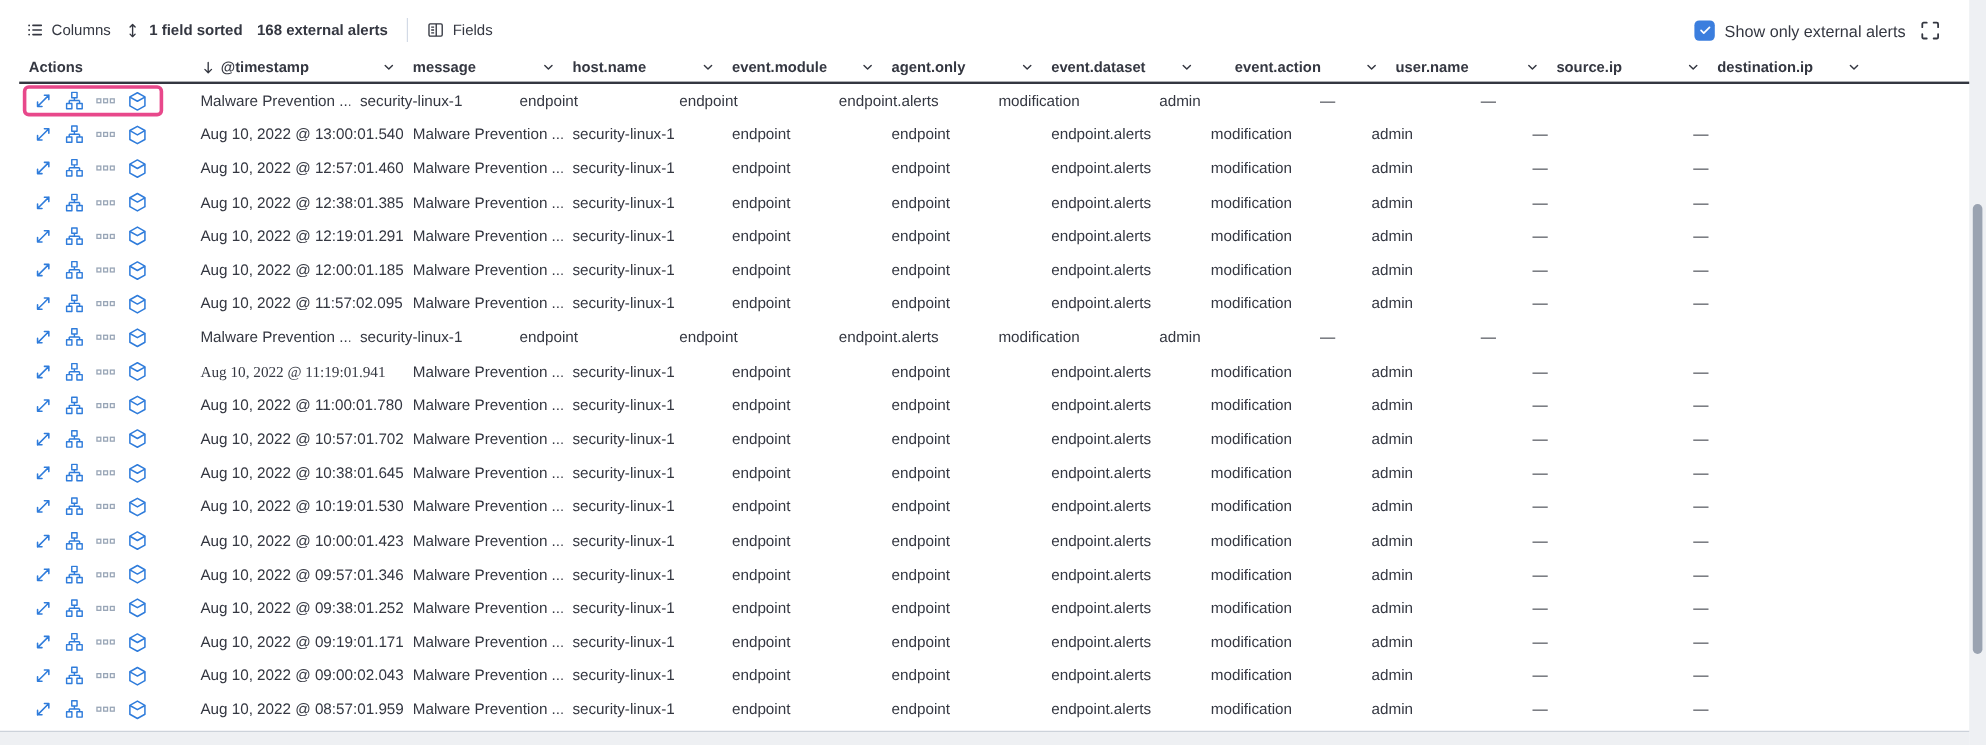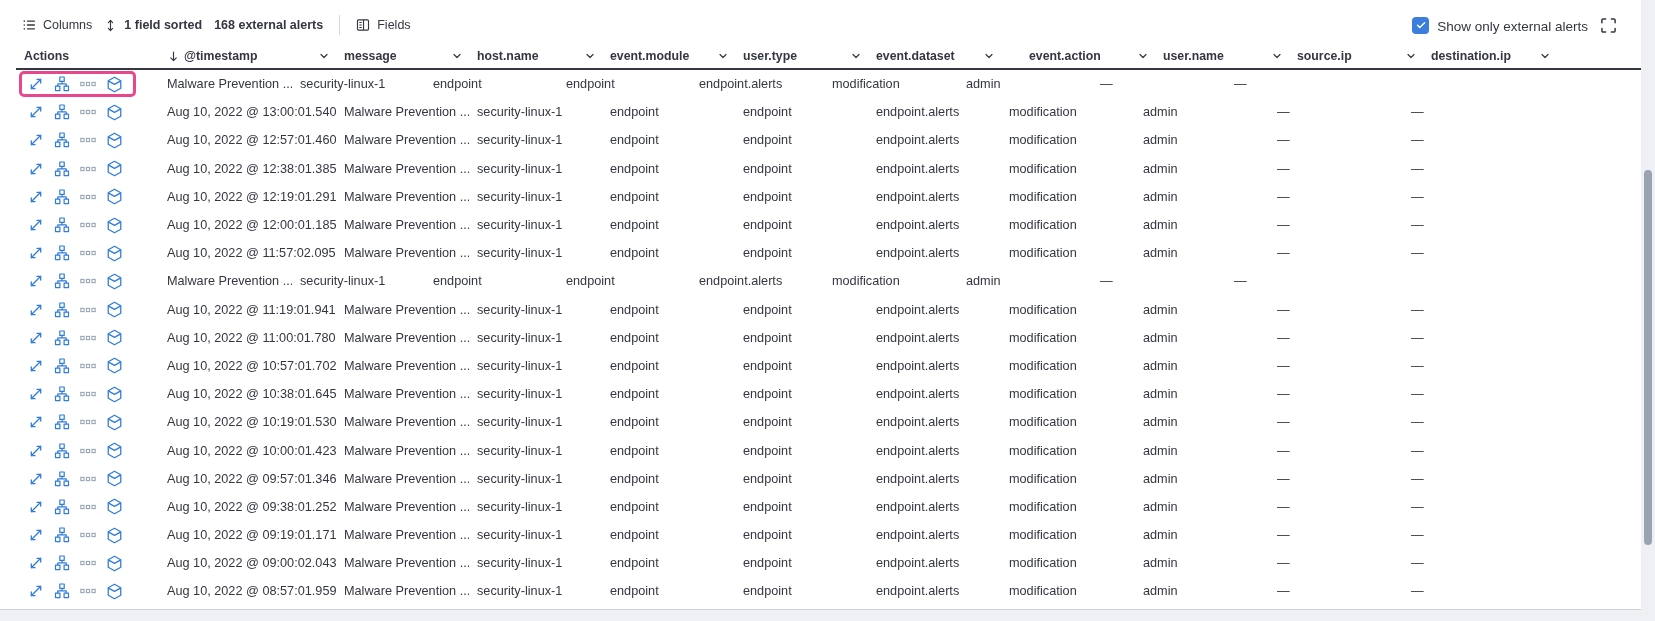--- a/index.html
+++ b/index.html
@@ -185,21 +185,21 @@
     <span class="header-label">event.module</span>
     <span class="chevron">
       <svg width="12" height="12" viewBox="0 0 16 16">
               <path d="M4 6l4 4 4-4" fill="none" stroke="currentColor" stroke-width="1.6" stroke-linecap="round" stroke-linejoin="round"></path>
             </svg>
     </span>
   </div>
 
   <div class="header-cell" style="width: 133px;">
 
-    <span class="header-label">user.type</span>
+    <span class="header-label">agent.only</span>
     <span class="chevron">
       <svg width="12" height="12" viewBox="0 0 16 16">
               <path d="M4 6l4 4 4-4" fill="none" stroke="currentColor" stroke-width="1.6" stroke-linecap="round" stroke-linejoin="round"></path>
             </svg>
     </span>
   </div>
 
   <div class="header-cell" style="width: 133px;">
 
     <span class="header-label">event.dataset</span>
@@ -744,21 +744,21 @@
         <span>
           <svg width="17" height="17" viewBox="0 0 16 16">
                   <g fill="none" stroke="currentColor" stroke-width="1.2" stroke-linejoin="round" stroke-linecap="round">
                     <path d="M8 1.2L13.9 4.5v7L8 14.8L2.1 11.5v-7z"></path>
                     <path d="M2.5 4.8L8 7.9l5.5-3.1"></path>
                   </g>
                 </svg>
         </span>
       </button>
     </div>
-  <div class="cell" style="width: 177px;">Aug 10, 2022 @ 11:19:01.941</div>
+  <div class="cell" style="width: 177px; font-family: Liberation Serif, serif;">Aug 10, 2022 @ 11:19:01.941</div>
           <div class="cell" style="width: 133px;">Malware Prevention ...</div>
           <div class="cell" style="width: 133px;">security-linux-1</div>
           <div class="cell" style="width: 133px;">endpoint</div>
           <div class="cell" style="width: 133px;">endpoint</div>
           <div class="cell" style="width: 133px;">endpoint.alerts</div>
           <div class="cell" style="width: 134px;">modification</div>
           <div class="cell" style="width: 134px;">admin</div>
           <div class="cell" style="width: 134px;">—</div>
           <div class="cell" style="width: 134px;">—</div>
         </div>

